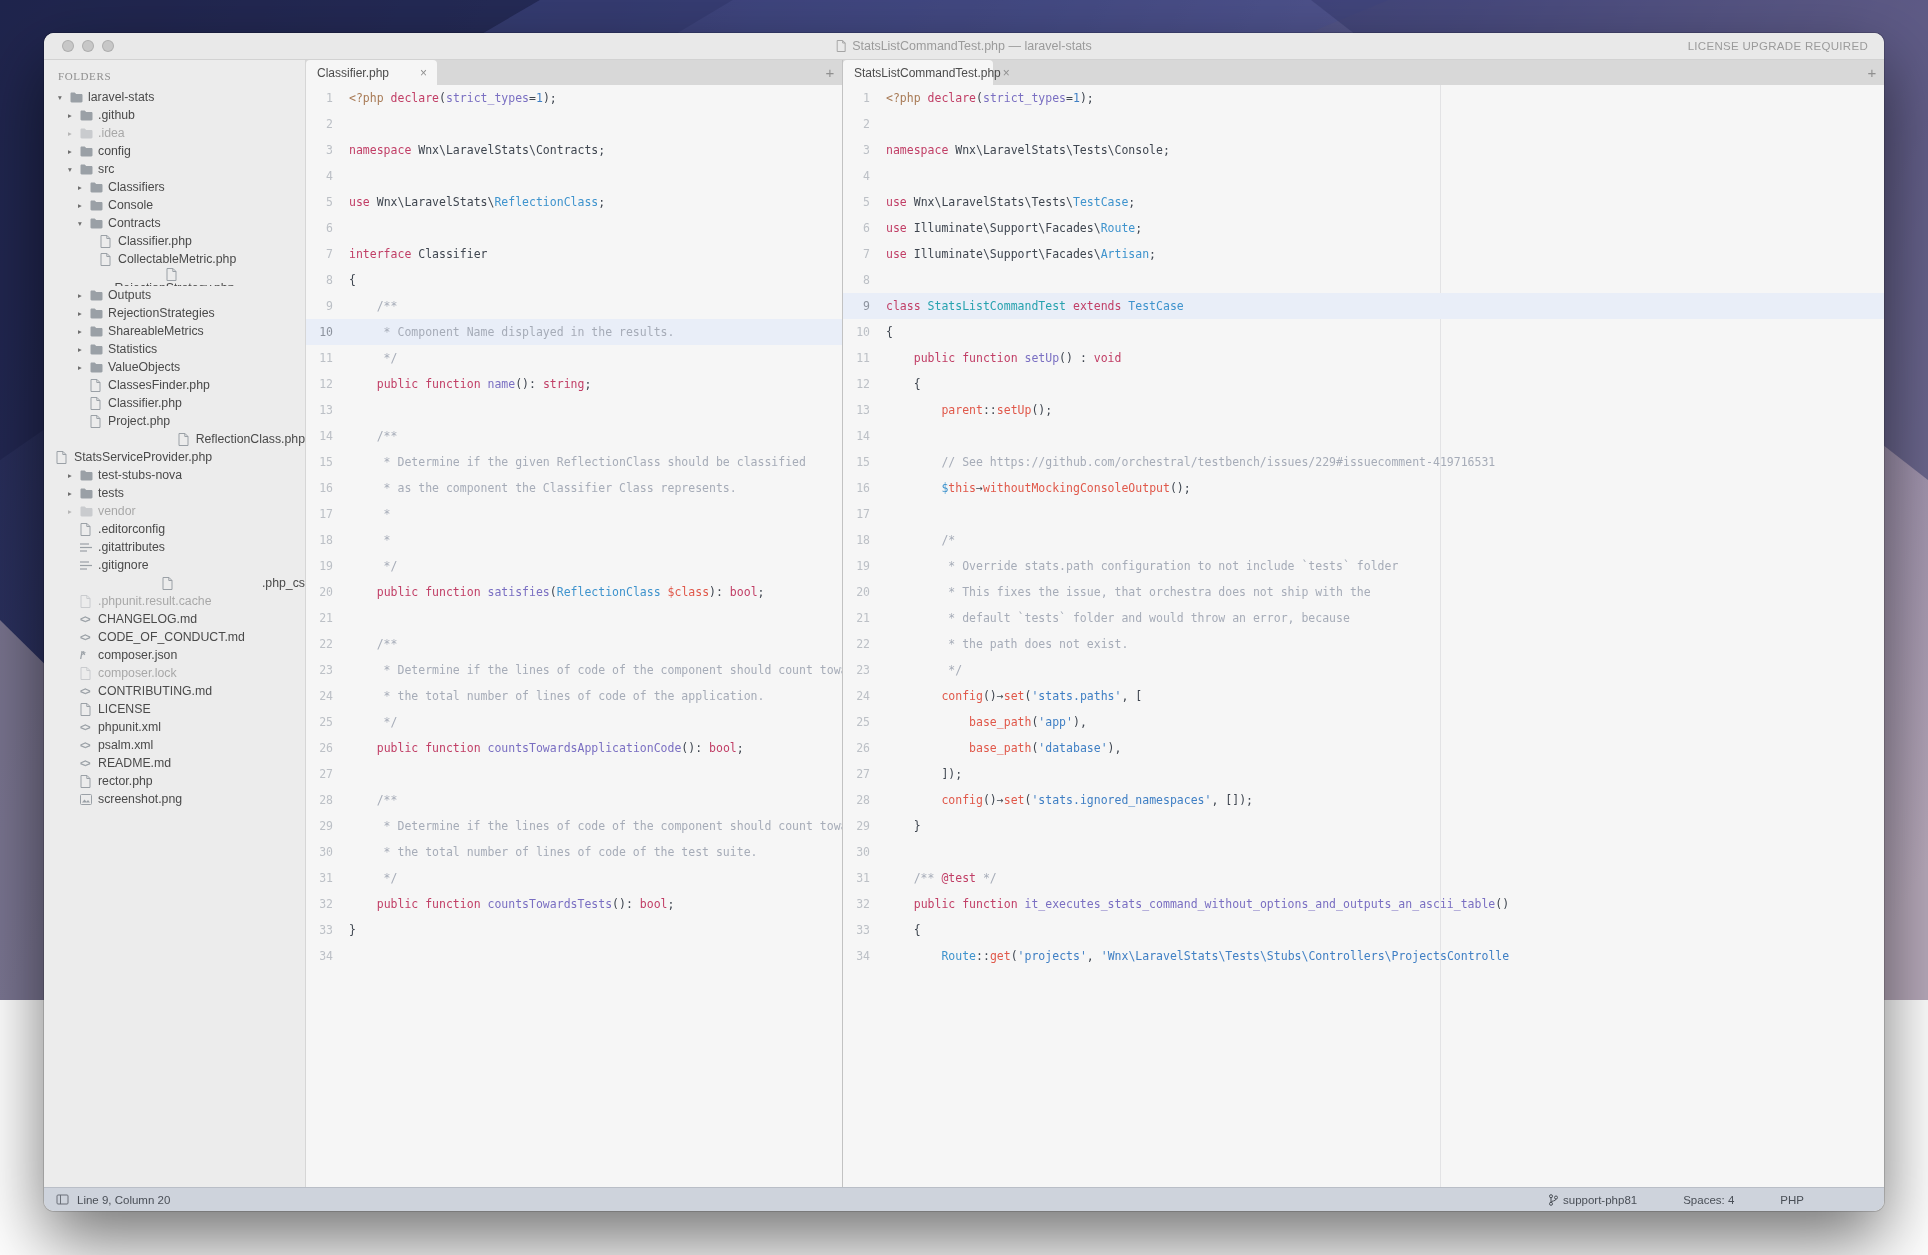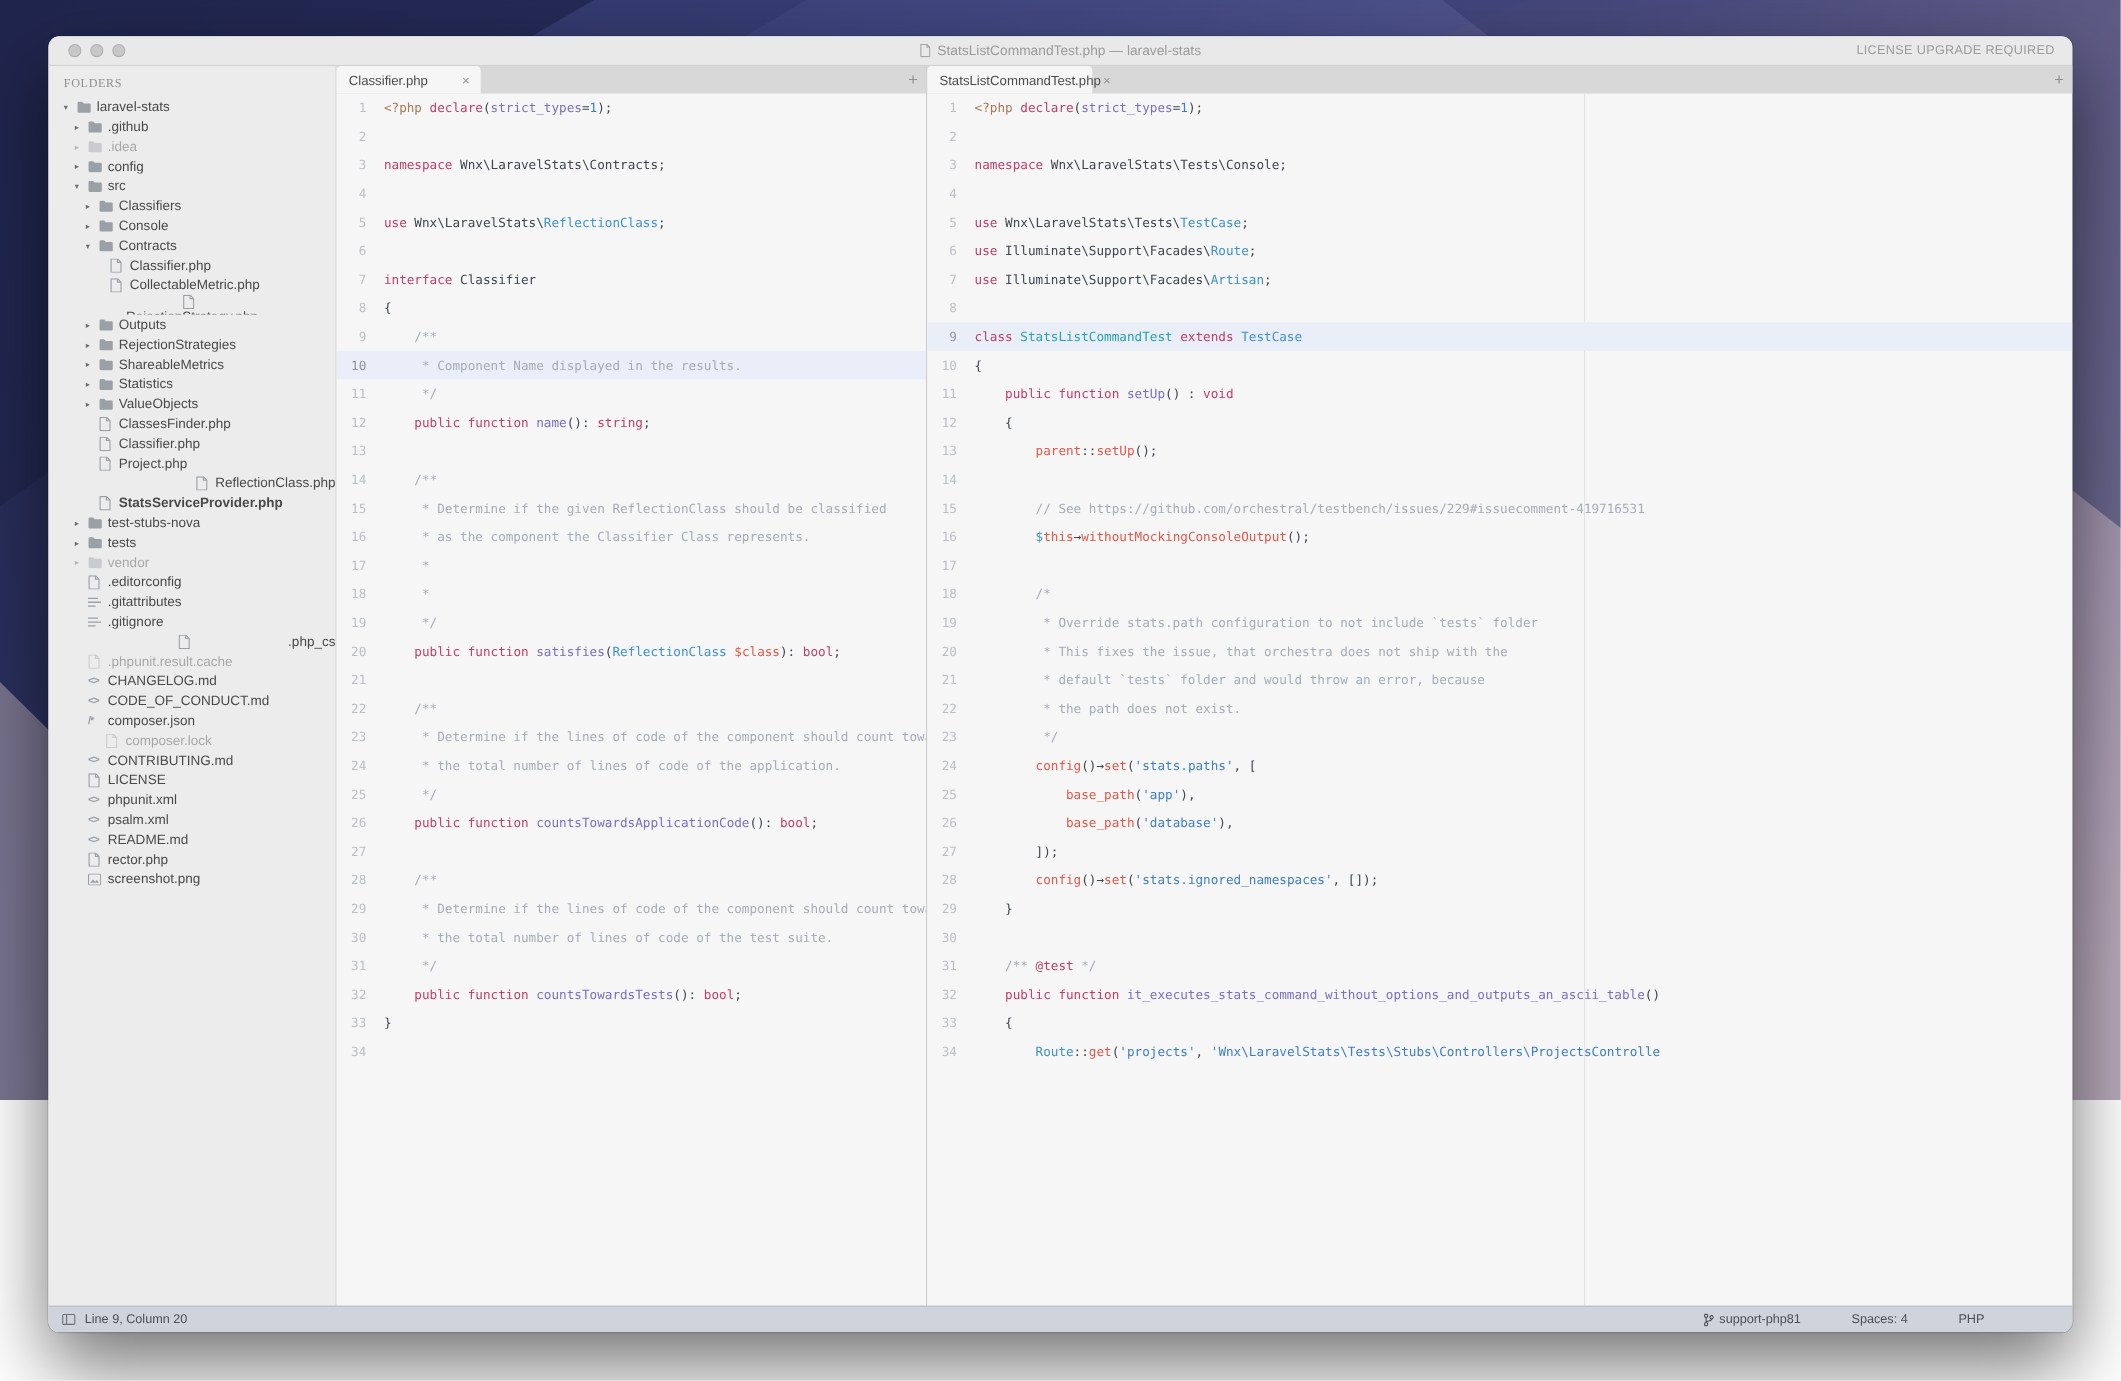--- a/index.html
+++ b/index.html
@@ -306,21 +306,21 @@
             <div class="trow" style="padding-left: 34px; justify-content: flex-end;">
               <span class="disc"></span>
               <span class="ticon">
                 <svg width="11" height="13" viewBox="0 0 11 13">
                   <path d="M1 .5h6L10 3.5v9H1z" fill="none" stroke="#9aa0a6"></path>
                   <path d="M6.8.5v3h3.2" fill="none" stroke="#9aa0a6"></path>
                 </svg>
               </span>
               <span class="tlabel">ReflectionClass.php</span>
             </div>
-            <div class="trow" style="padding-left: 34px; font-weight: bold;">
+            <div class="trow" style="">
               <span class="disc"></span>
               <span class="ticon">
                 <svg width="11" height="13" viewBox="0 0 11 13">
                   <path d="M1 .5h6L10 3.5v9H1z" fill="none" stroke="#9aa0a6"></path>
                   <path d="M6.8.5v3h3.2" fill="none" stroke="#9aa0a6"></path>
                 </svg>
               </span>
               <span class="tlabel">StatsServiceProvider.php</span>
             </div>
             <div class="trow" style="padding-left: 24px;">
@@ -420,21 +420,21 @@
               </span>
               <span class="tlabel">CODE_OF_CONDUCT.md</span>
             </div>
             <div class="trow" style="padding-left: 24px;">
               <span class="disc"></span>
               <span class="ticon">
                 <span class="gicon">/*</span>
               </span>
               <span class="tlabel">composer.json</span>
             </div>
-            <div class="trow dim" style="padding-left: 40px;">
+            <div class="trow dim" style="padding-left: 24px;">
               <span class="disc"></span>
               <span class="ticon">
                 <svg width="11" height="13" viewBox="0 0 11 13">
                   <path d="M1 .5h6L10 3.5v9H1z" fill="none" stroke="#9aa0a6"></path>
                   <path d="M6.8.5v3h3.2" fill="none" stroke="#9aa0a6"></path>
                 </svg>
               </span>
               <span class="tlabel">composer.lock</span>
             </div>
             <div class="trow" style="padding-left: 24px;">

